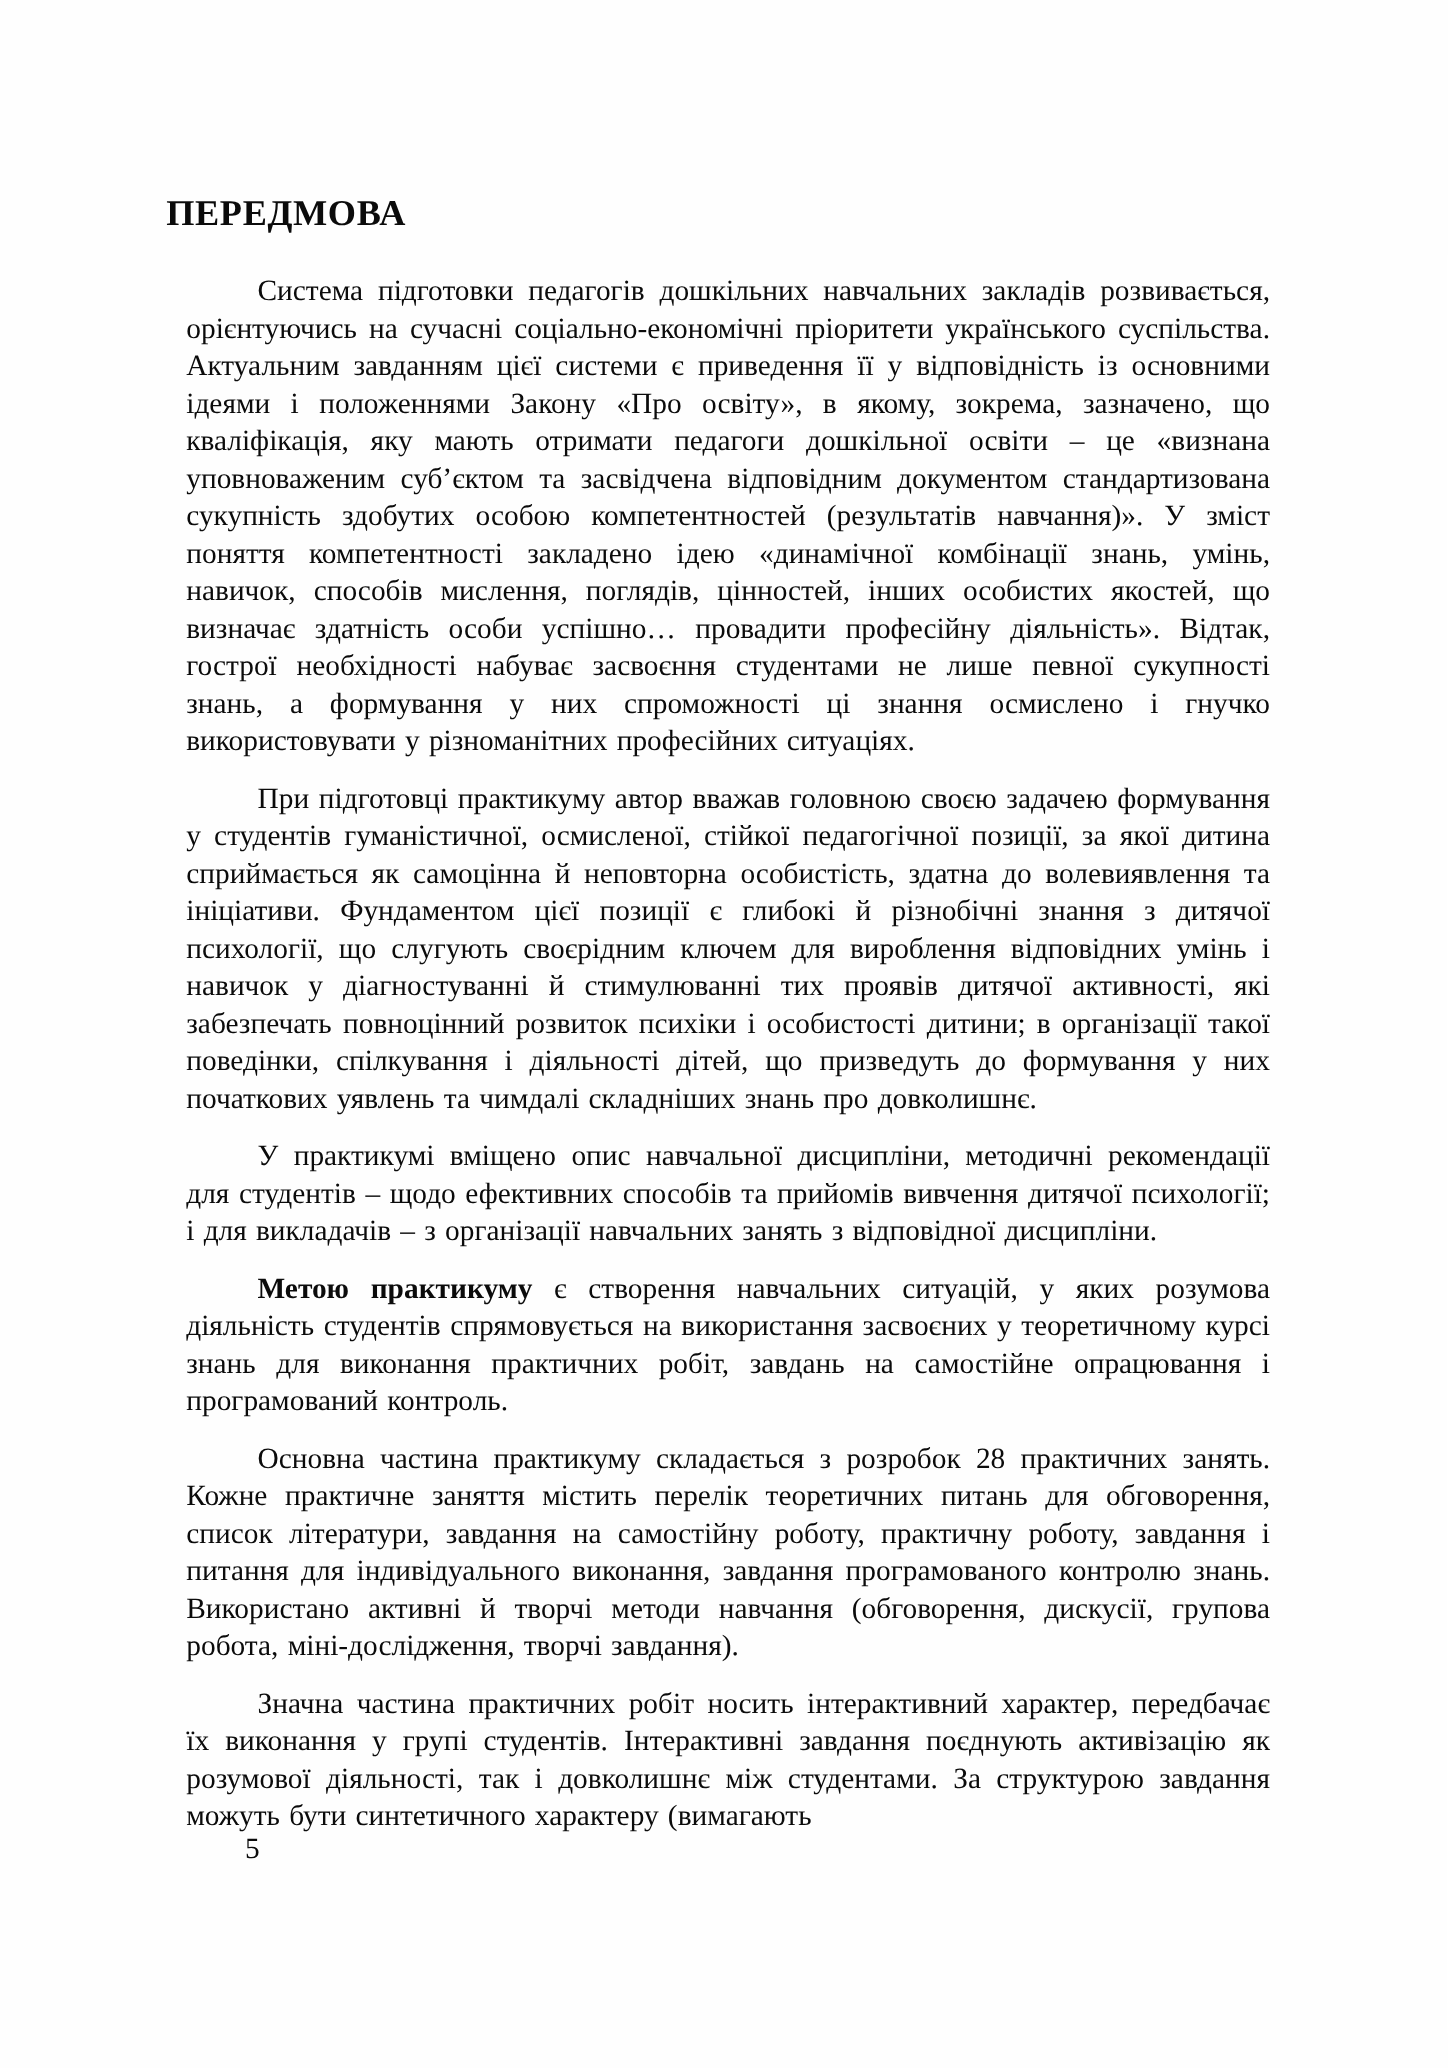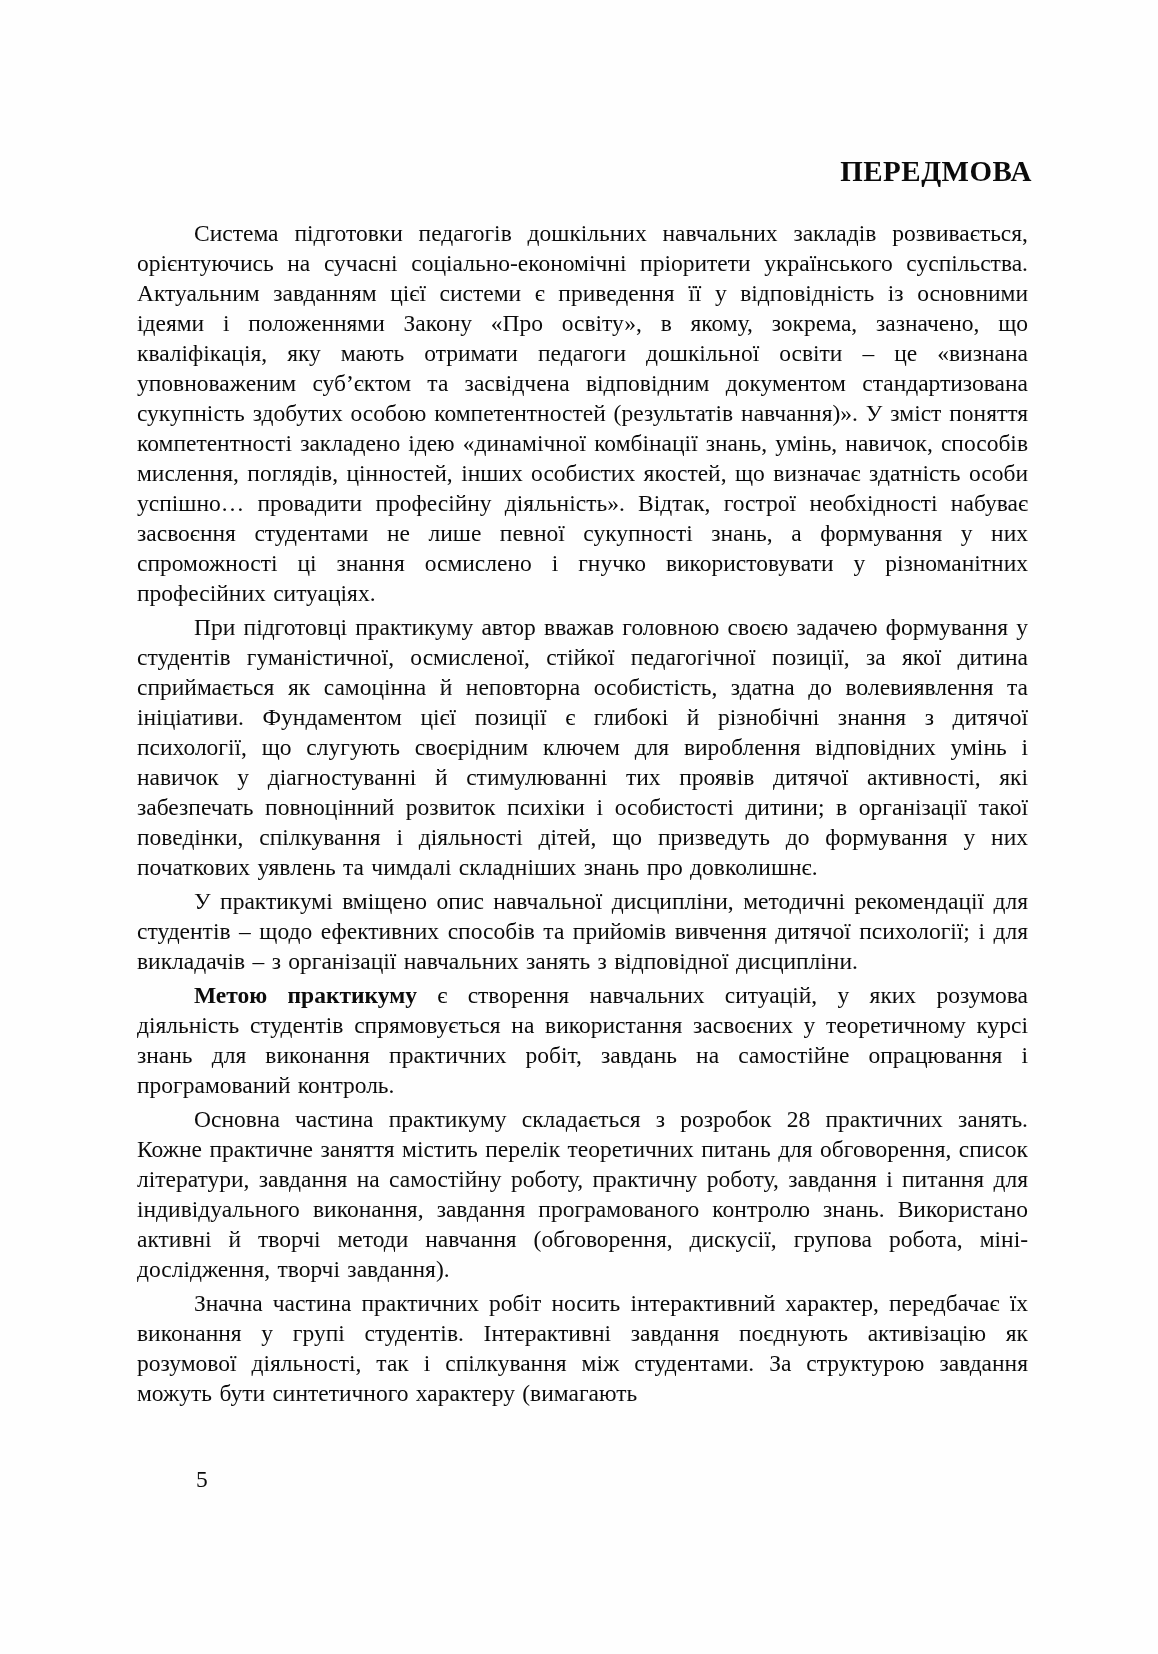--- a/index.html
+++ b/index.html
@@ -13,28 +13,28 @@
     height: 1654px;
     box-sizing: border-box;
     background: #fefefe;
     color: #0b0b0b;
     font-family: "Liberation Serif", "DejaVu Serif", serif;
     padding: 155px 126px 0 133px;
     overflow: hidden;
   }
   .doc-title {
     margin: 0 0 30px 0;
-    text-align: right;
+    text-align: left;
     font-size: 29px;
     font-weight: bold;
     letter-spacing: 0.5px;
     line-height: 33px;
   }
   .content p {
-    margin: 4px;
+    margin: 16px;
     padding: 0;
     text-indent: 57px;
     text-align: justify;
     font-size: 23.5px;
     line-height: 30px;
     word-spacing: 1.5px;
   }
   .content p b {
     font-weight: bold;
   }
@@ -58,19 +58,19 @@
     <p>Система підготовки педагогів дошкільних навчальних закладів розвивається, орієнтуючись на сучасні соціально-економічні пріоритети українського суспільства. Актуальним завданням цієї системи є приведення її у відповідність із основними ідеями і положеннями Закону «Про освіту», в якому, зокрема, зазначено, що кваліфікація, яку мають отримати педагоги дошкільної освіти – це «визнана уповноваженим суб’єктом та засвідчена відповідним документом стандартизована сукупність здобутих особою компетентностей (результатів навчання)». У зміст поняття компетентності закладено ідею «динамічної комбінації знань, умінь, навичок, способів мислення, поглядів, цінностей, інших особистих якостей, що визначає здатність особи успішно… провадити професійну діяльність». Відтак, гострої необхідності набуває засвоєння студентами не лише певної сукупності знань, а формування у них спроможності ці знання осмислено і гнучко використовувати у різноманітних професійних ситуаціях.</p>
 
     <p>При підготовці практикуму автор вважав головною своєю задачею формування у студентів гуманістичної, осмисленої, стійкої педагогічної позиції, за якої дитина сприймається як самоцінна й неповторна особистість, здатна до волевиявлення та ініціативи. Фундаментом цієї позиції є глибокі й різнобічні знання з дитячої психології, що слугують своєрідним ключем для вироблення відповідних умінь і навичок у діагностуванні й стимулюванні тих проявів дитячої активності, які забезпечать повноцінний розвиток психіки і особистості дитини; в організації такої поведінки, спілкування і діяльності дітей, що призведуть до формування у них початкових уявлень та чимдалі складніших знань про довколишнє.</p>
 
     <p>У практикумі вміщено опис навчальної дисципліни, методичні рекомендації для студентів – щодо ефективних способів та прийомів вивчення дитячої психології; і для викладачів – з організації навчальних занять з відповідної дисципліни.</p>
 
     <p><b>Метою практикуму</b><span> є створення навчальних ситуацій, у яких розумова діяльність студентів спрямовується на використання засвоєних у теоретичному курсі знань для виконання практичних робіт, завдань на самостійне опрацювання і програмований контроль.</span></p>
 
     <p>Основна частина практикуму складається з розробок 28 практичних занять. Кожне практичне заняття містить перелік теоретичних питань для обговорення, список літератури, завдання на самостійну роботу, практичну роботу, завдання і питання для індивідуального виконання, завдання програмованого контролю знань. Використано активні й творчі методи навчання (обговорення, дискусії, групова робота, міні-дослідження, творчі завдання).</p>
 
-    <p>Значна частина практичних робіт носить інтерактивний характер, передбачає їх виконання у групі студентів. Інтерактивні завдання поєднують активізацію як розумової діяльності, так і спілкування між студентами. За структурою завдання можуть бути синтетичного характеру (вимагають</p>
+    <p>Значна частина практичних робіт носить інтерактивний характер, передбачає їх виконання у групі студентів. Інтерактивні завдання поєднують активізацію як розумової діяльності, так і довколишнє між студентами. За структурою завдання можуть бути синтетичного характеру (вимагають</p>
 
   </div>
 
   <div class="page-number">5</div>
 
 </div>
 
 </body></html>

